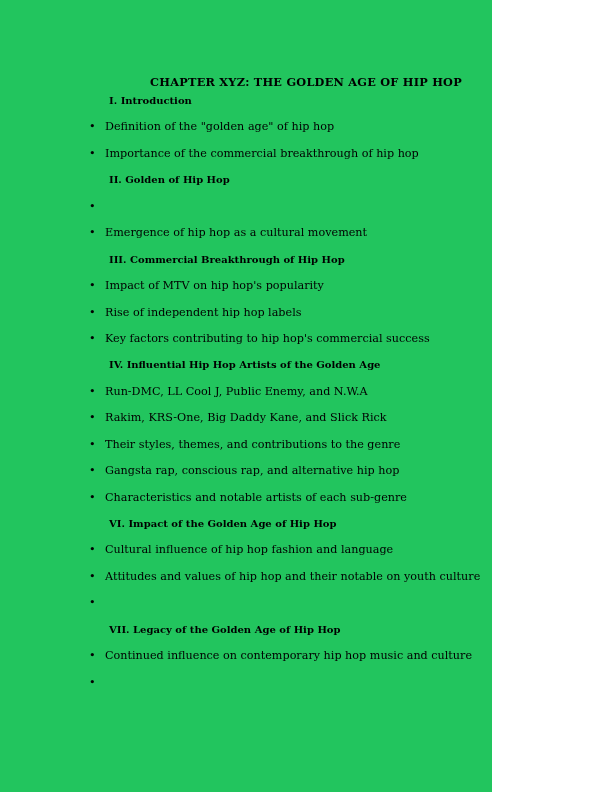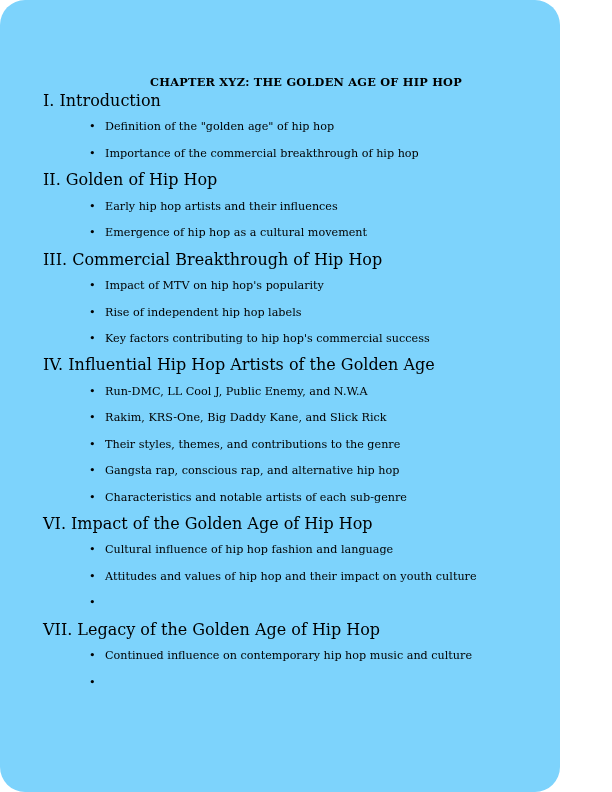--- a/index.html
+++ b/index.html
@@ -9,26 +9,25 @@
   }
   body {
     width: 612px;
     height: 792px;
     font-family: "DejaVu Serif", serif;
     color: #000000;
     -webkit-font-smoothing: none;
   }
   .page {
     position: relative;
-    width: 560px;
+    width: 492px;
     height: 792px;
-    background: #7dd3fc;
+    background: #22c55e;
     box-sizing: border-box;
     overflow: hidden;
-    border-radius: 25px;
   }
   .doc-title {
     position: absolute;
     left: 0;
     top: 68px;
     width: 612px;
     text-align: center;
     font-size: 11.3px;
     font-weight: bold;
     letter-spacing: 0.25px;
@@ -41,23 +40,24 @@
     top: 94px;
     width: 612px;
   }
   .section {
     margin: 0;
   }
   .heading {
     position: relative;
     height: 26.45px;
     line-height: 14px;
-    padding-left: 43px;
-    font-size: 16px;
+    padding-left: 109px;
+    font-size: 10px;
     white-space: nowrap;
+    font-weight: bold;
   }
   .bullets {
     list-style: none;
     margin: 0;
     padding: 0;
   }
   .bullet {
     position: relative;
     height: 26.45px;
     line-height: 14px;
@@ -85,21 +85,21 @@
       <div class="section">
         <div class="heading">I. Introduction</div>
         <ul class="bullets">
           <li class="bullet"><span class="dot">•</span><span class="text">Definition of the "golden age" of hip hop</span></li>
           <li class="bullet"><span class="dot">•</span><span class="text">Importance of the commercial breakthrough of hip hop</span></li>
         </ul>
       </div>
       <div class="section">
         <div class="heading">II. Golden of Hip Hop</div>
         <ul class="bullets">
-          <li class="bullet"><span class="dot">•</span><span class="text">Early hip hop artists and their influences</span></li>
+          <li class="bullet"><span class="dot">•</span></li>
           <li class="bullet"><span class="dot">•</span><span class="text">Emergence of hip hop as a cultural movement</span></li>
         </ul>
       </div>
       <div class="section">
         <div class="heading">III. Commercial Breakthrough of Hip Hop</div>
         <ul class="bullets">
           <li class="bullet"><span class="dot">•</span><span class="text">Impact of MTV on hip hop's popularity</span></li>
           <li class="bullet"><span class="dot">•</span><span class="text">Rise of independent hip hop labels</span></li>
           <li class="bullet"><span class="dot">•</span><span class="text">Key factors contributing to hip hop's commercial success</span></li>
         </ul>
@@ -115,21 +115,21 @@
       <div class="section">
         <ul class="bullets">
           <li class="bullet"><span class="dot">•</span><span class="text">Gangsta rap, conscious rap, and alternative hip hop</span></li>
           <li class="bullet"><span class="dot">•</span><span class="text">Characteristics and notable artists of each sub-genre</span></li>
         </ul>
       </div>
       <div class="section">
         <div class="heading">VI. Impact of the Golden Age of Hip Hop</div>
         <ul class="bullets">
           <li class="bullet"><span class="dot">•</span><span class="text">Cultural influence of hip hop fashion and language</span></li>
-          <li class="bullet"><span class="dot">•</span><span class="text">Attitudes and values of hip hop and their impact on youth culture</span></li>
+          <li class="bullet"><span class="dot">•</span><span class="text">Attitudes and values of hip hop and their notable on youth culture</span></li>
           <li class="bullet"><span class="dot">•</span></li>
         </ul>
       </div>
       <div class="section">
         <div class="heading">VII. Legacy of the Golden Age of Hip Hop</div>
         <ul class="bullets">
           <li class="bullet"><span class="dot">•</span><span class="text">Continued influence on contemporary hip hop music and culture</span></li>
           <li class="bullet"><span class="dot">•</span></li>
         </ul>
       </div>

